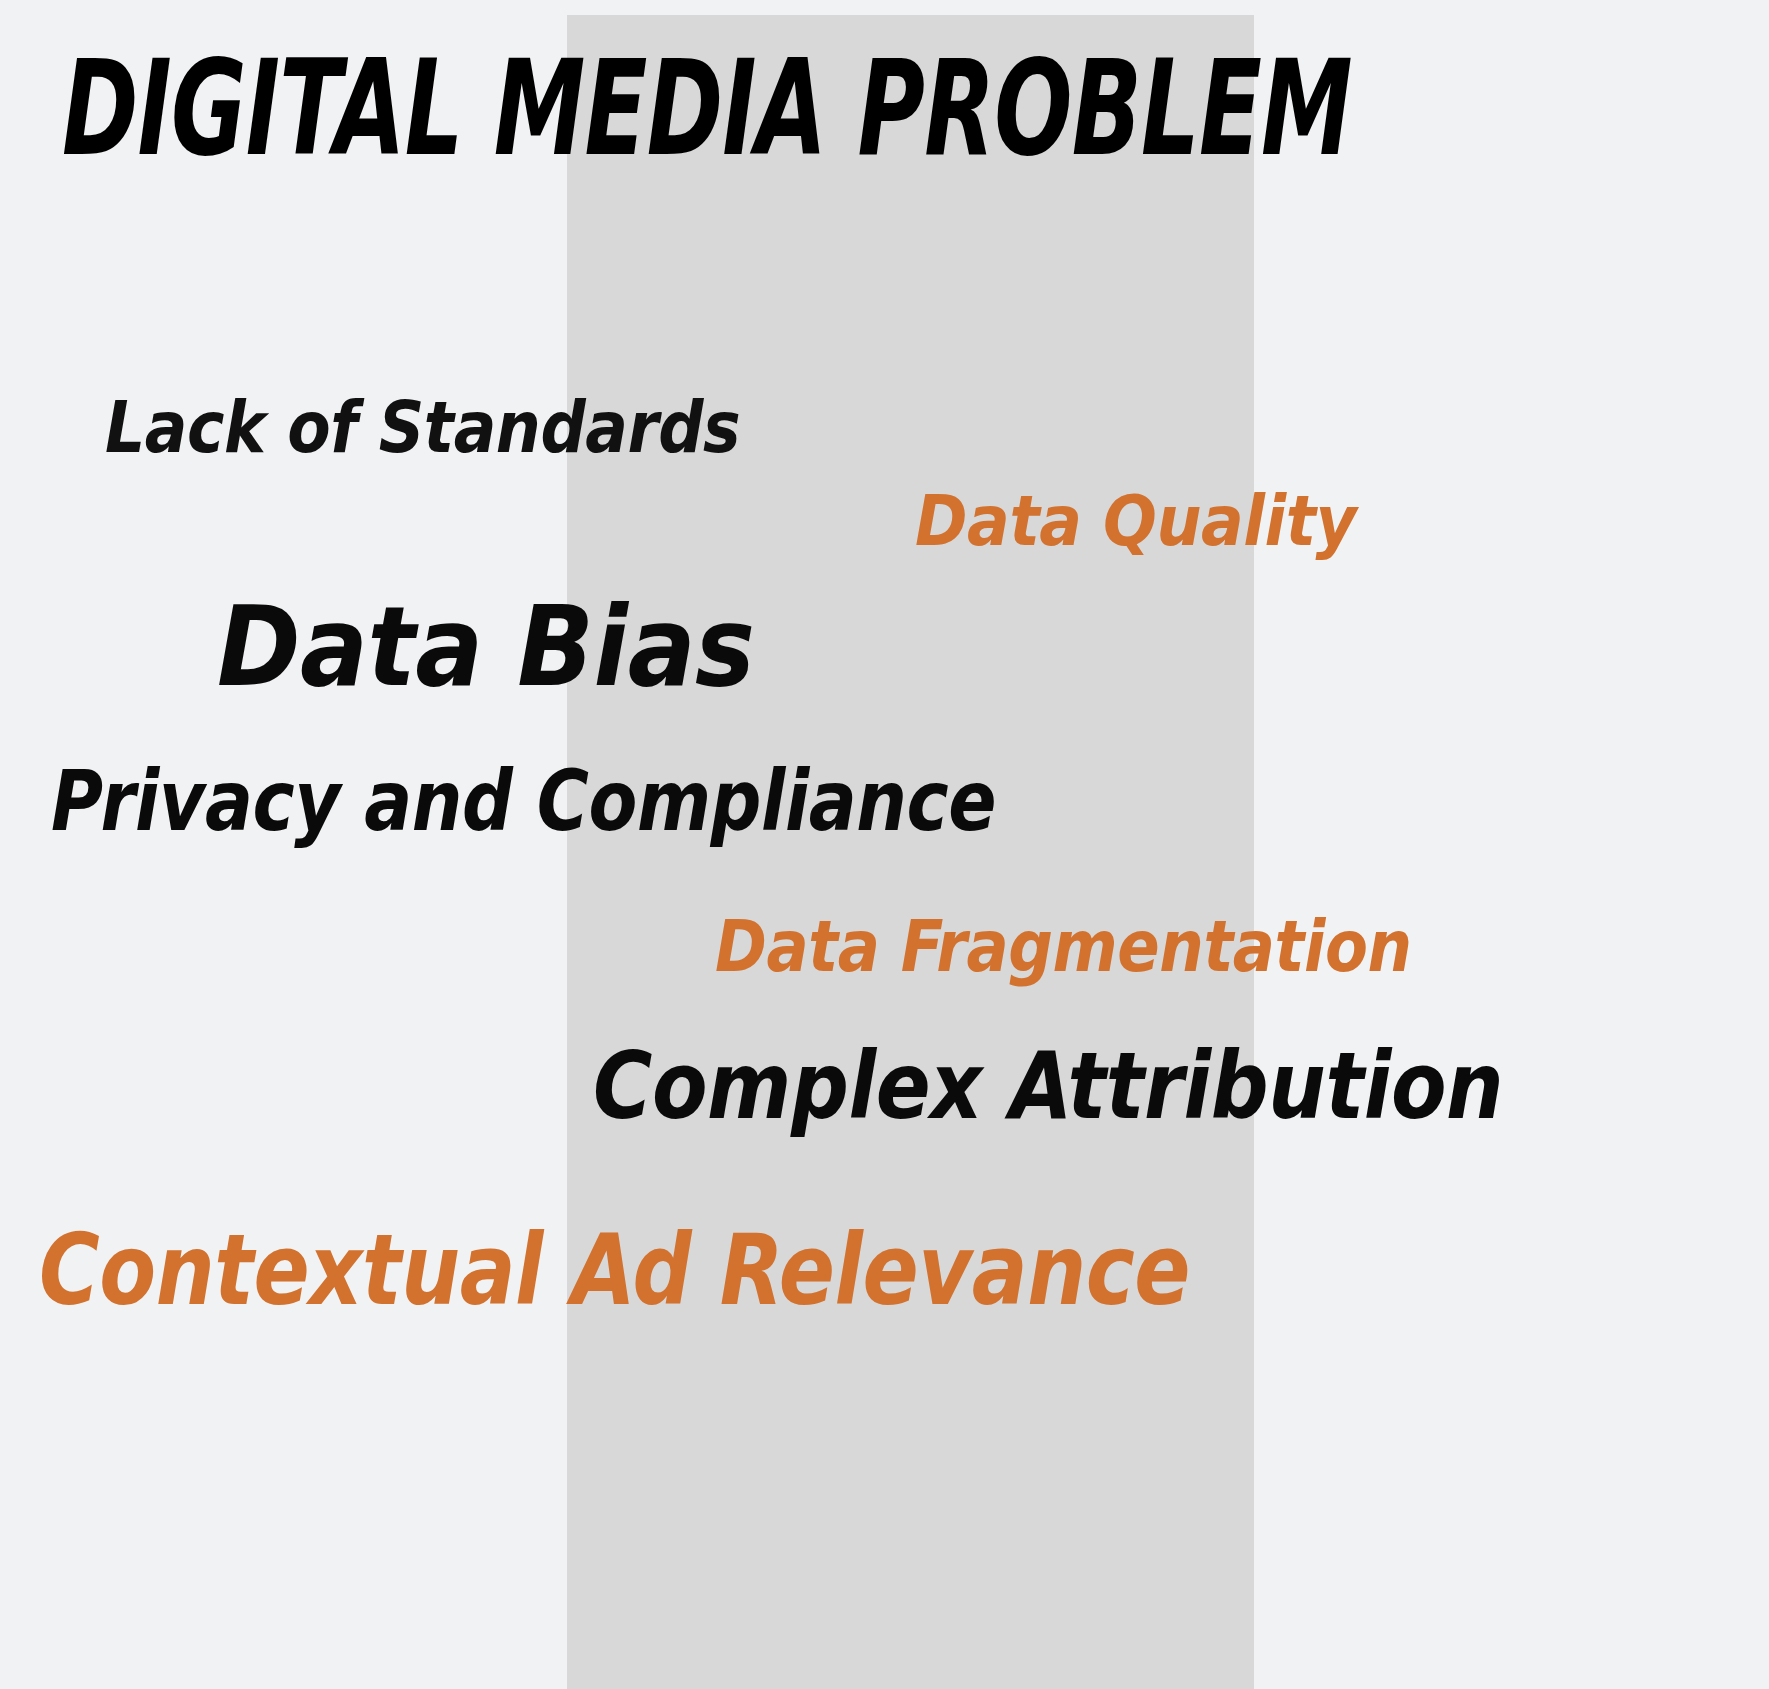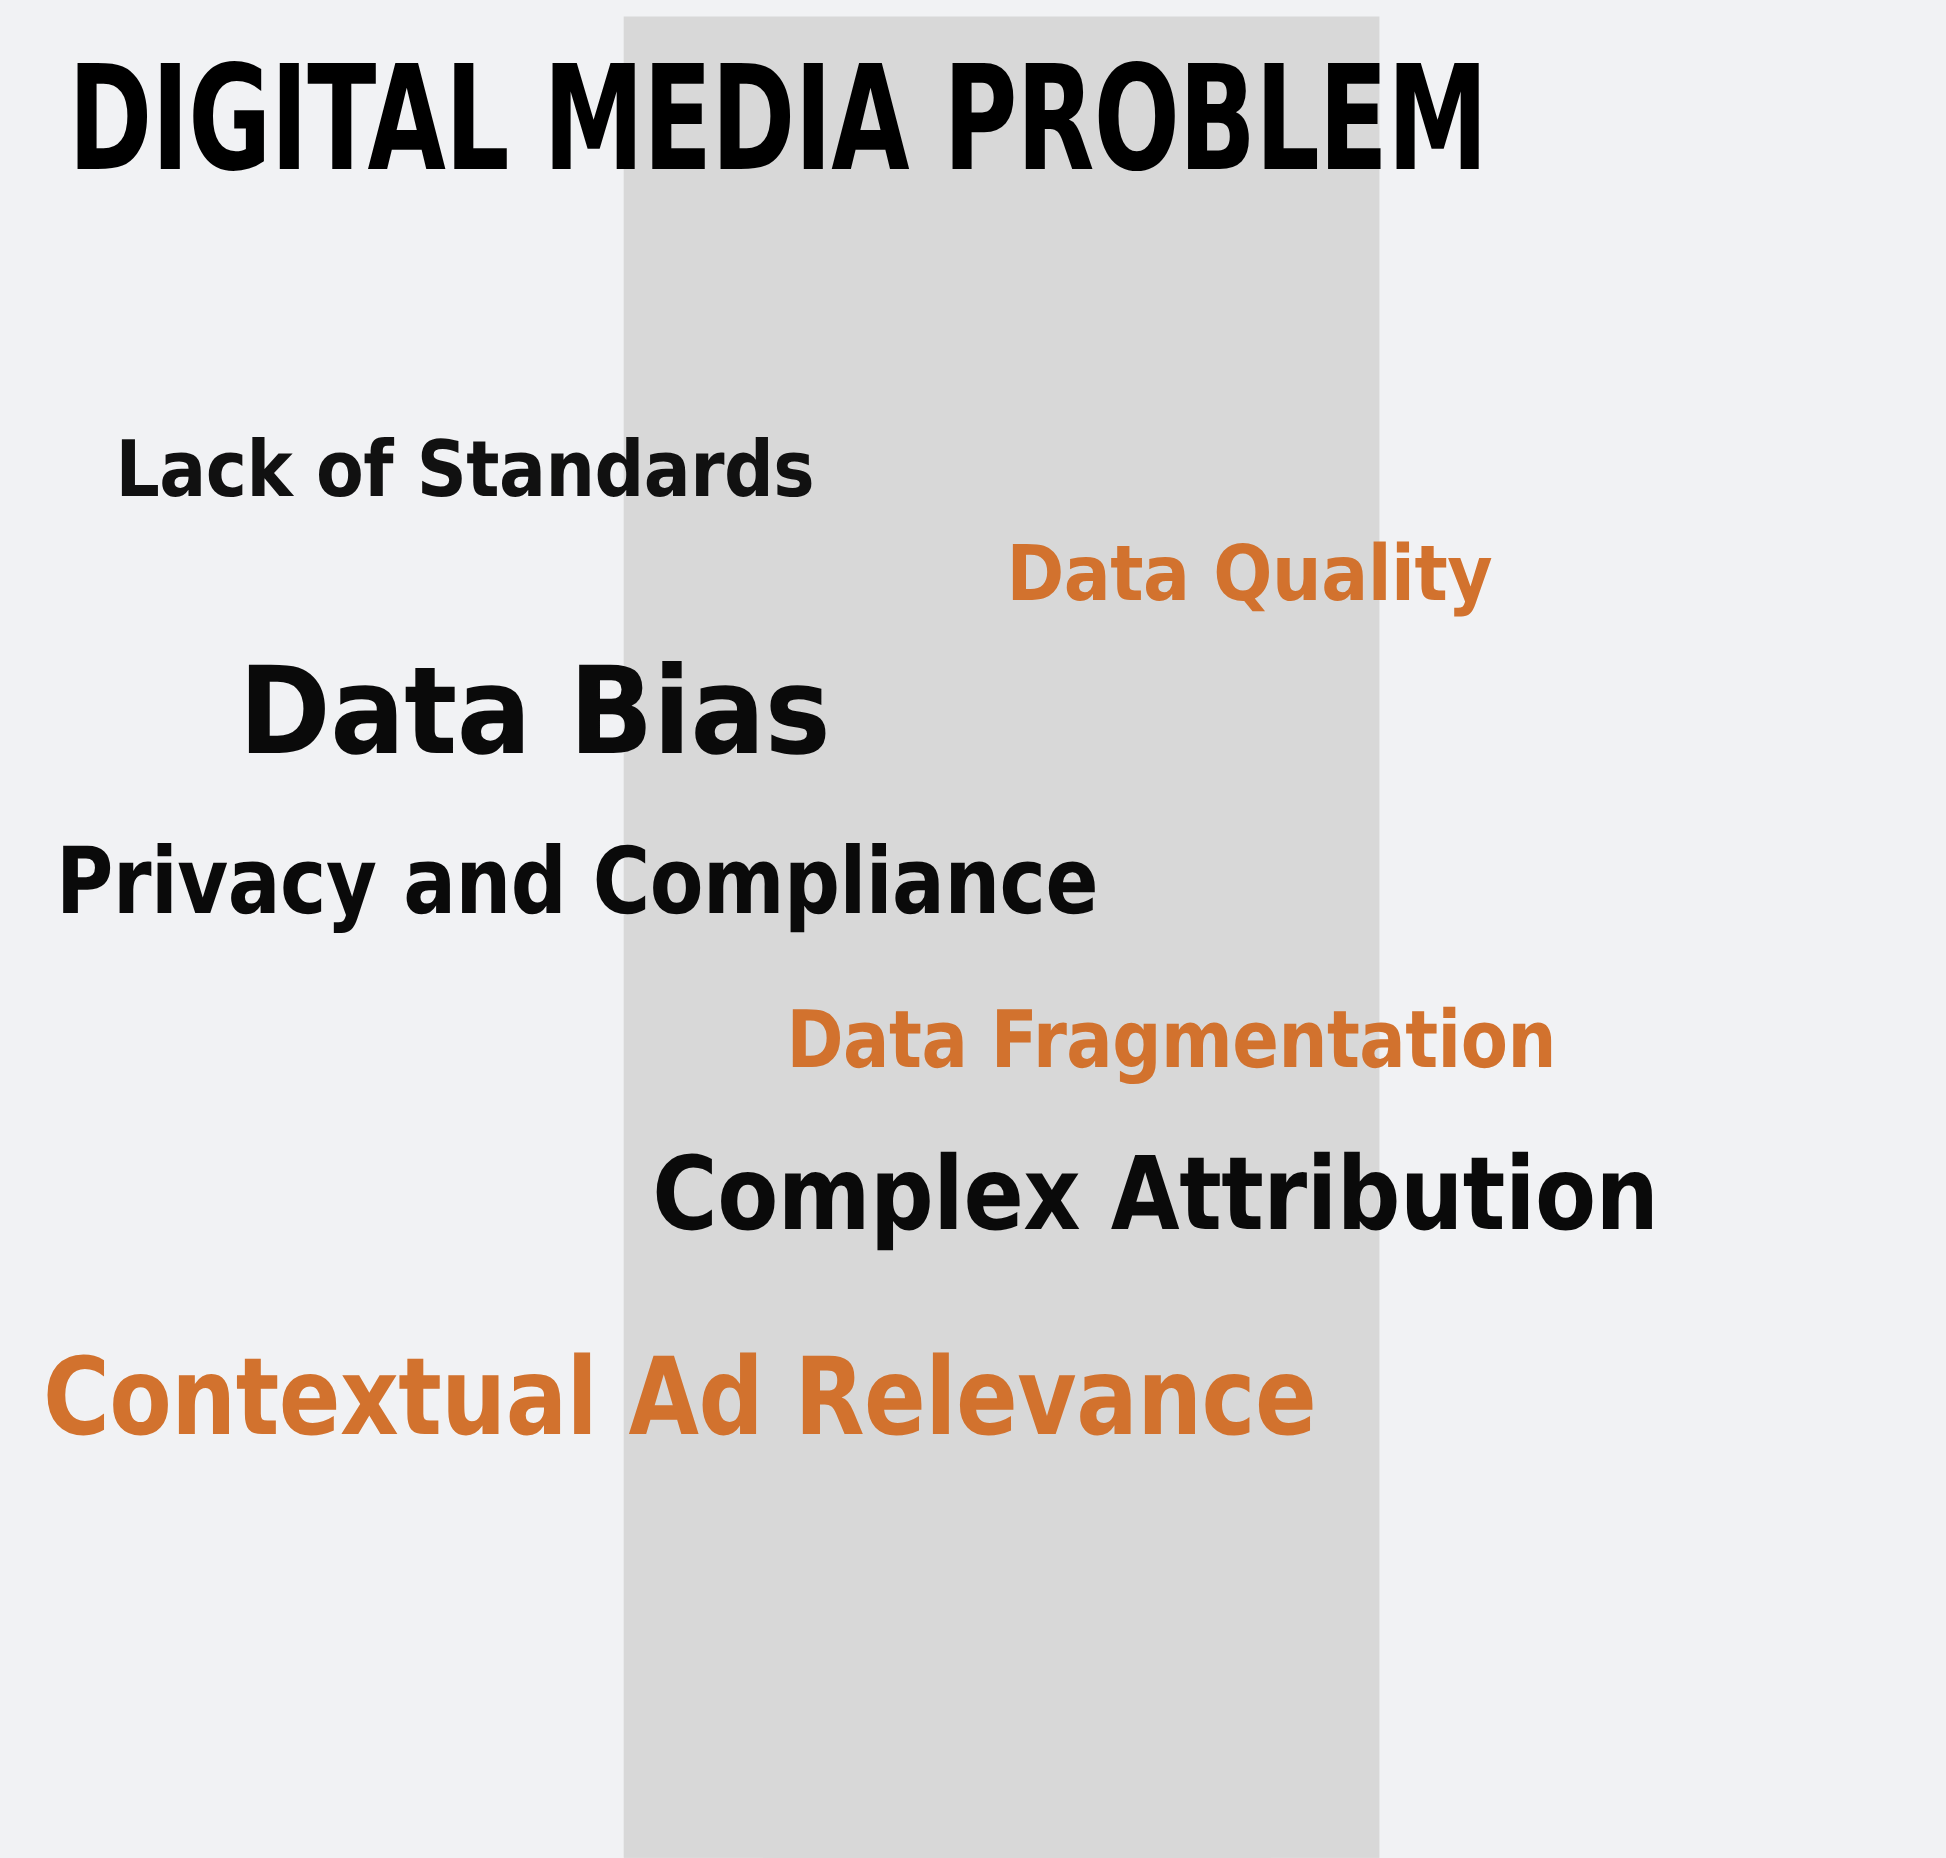--- a/index.html
+++ b/index.html
@@ -12,20 +12,21 @@
     background: #f1f2f4;
     font-family: "DejaVu Sans", "Liberation Sans", sans-serif;
     overflow: hidden;
   }
   #canvas {
     position: relative;
     width: 1769px;
     height: 1689px;
     background: #f1f2f4;
     overflow: hidden;
+    font-style: italic;
   }
   #band {
     position: absolute;
     left: 567px;
     top: 15px;
     width: 687px;
     height: 1674px;
     background: #d8d8d8;
     z-index: 0;
   }

